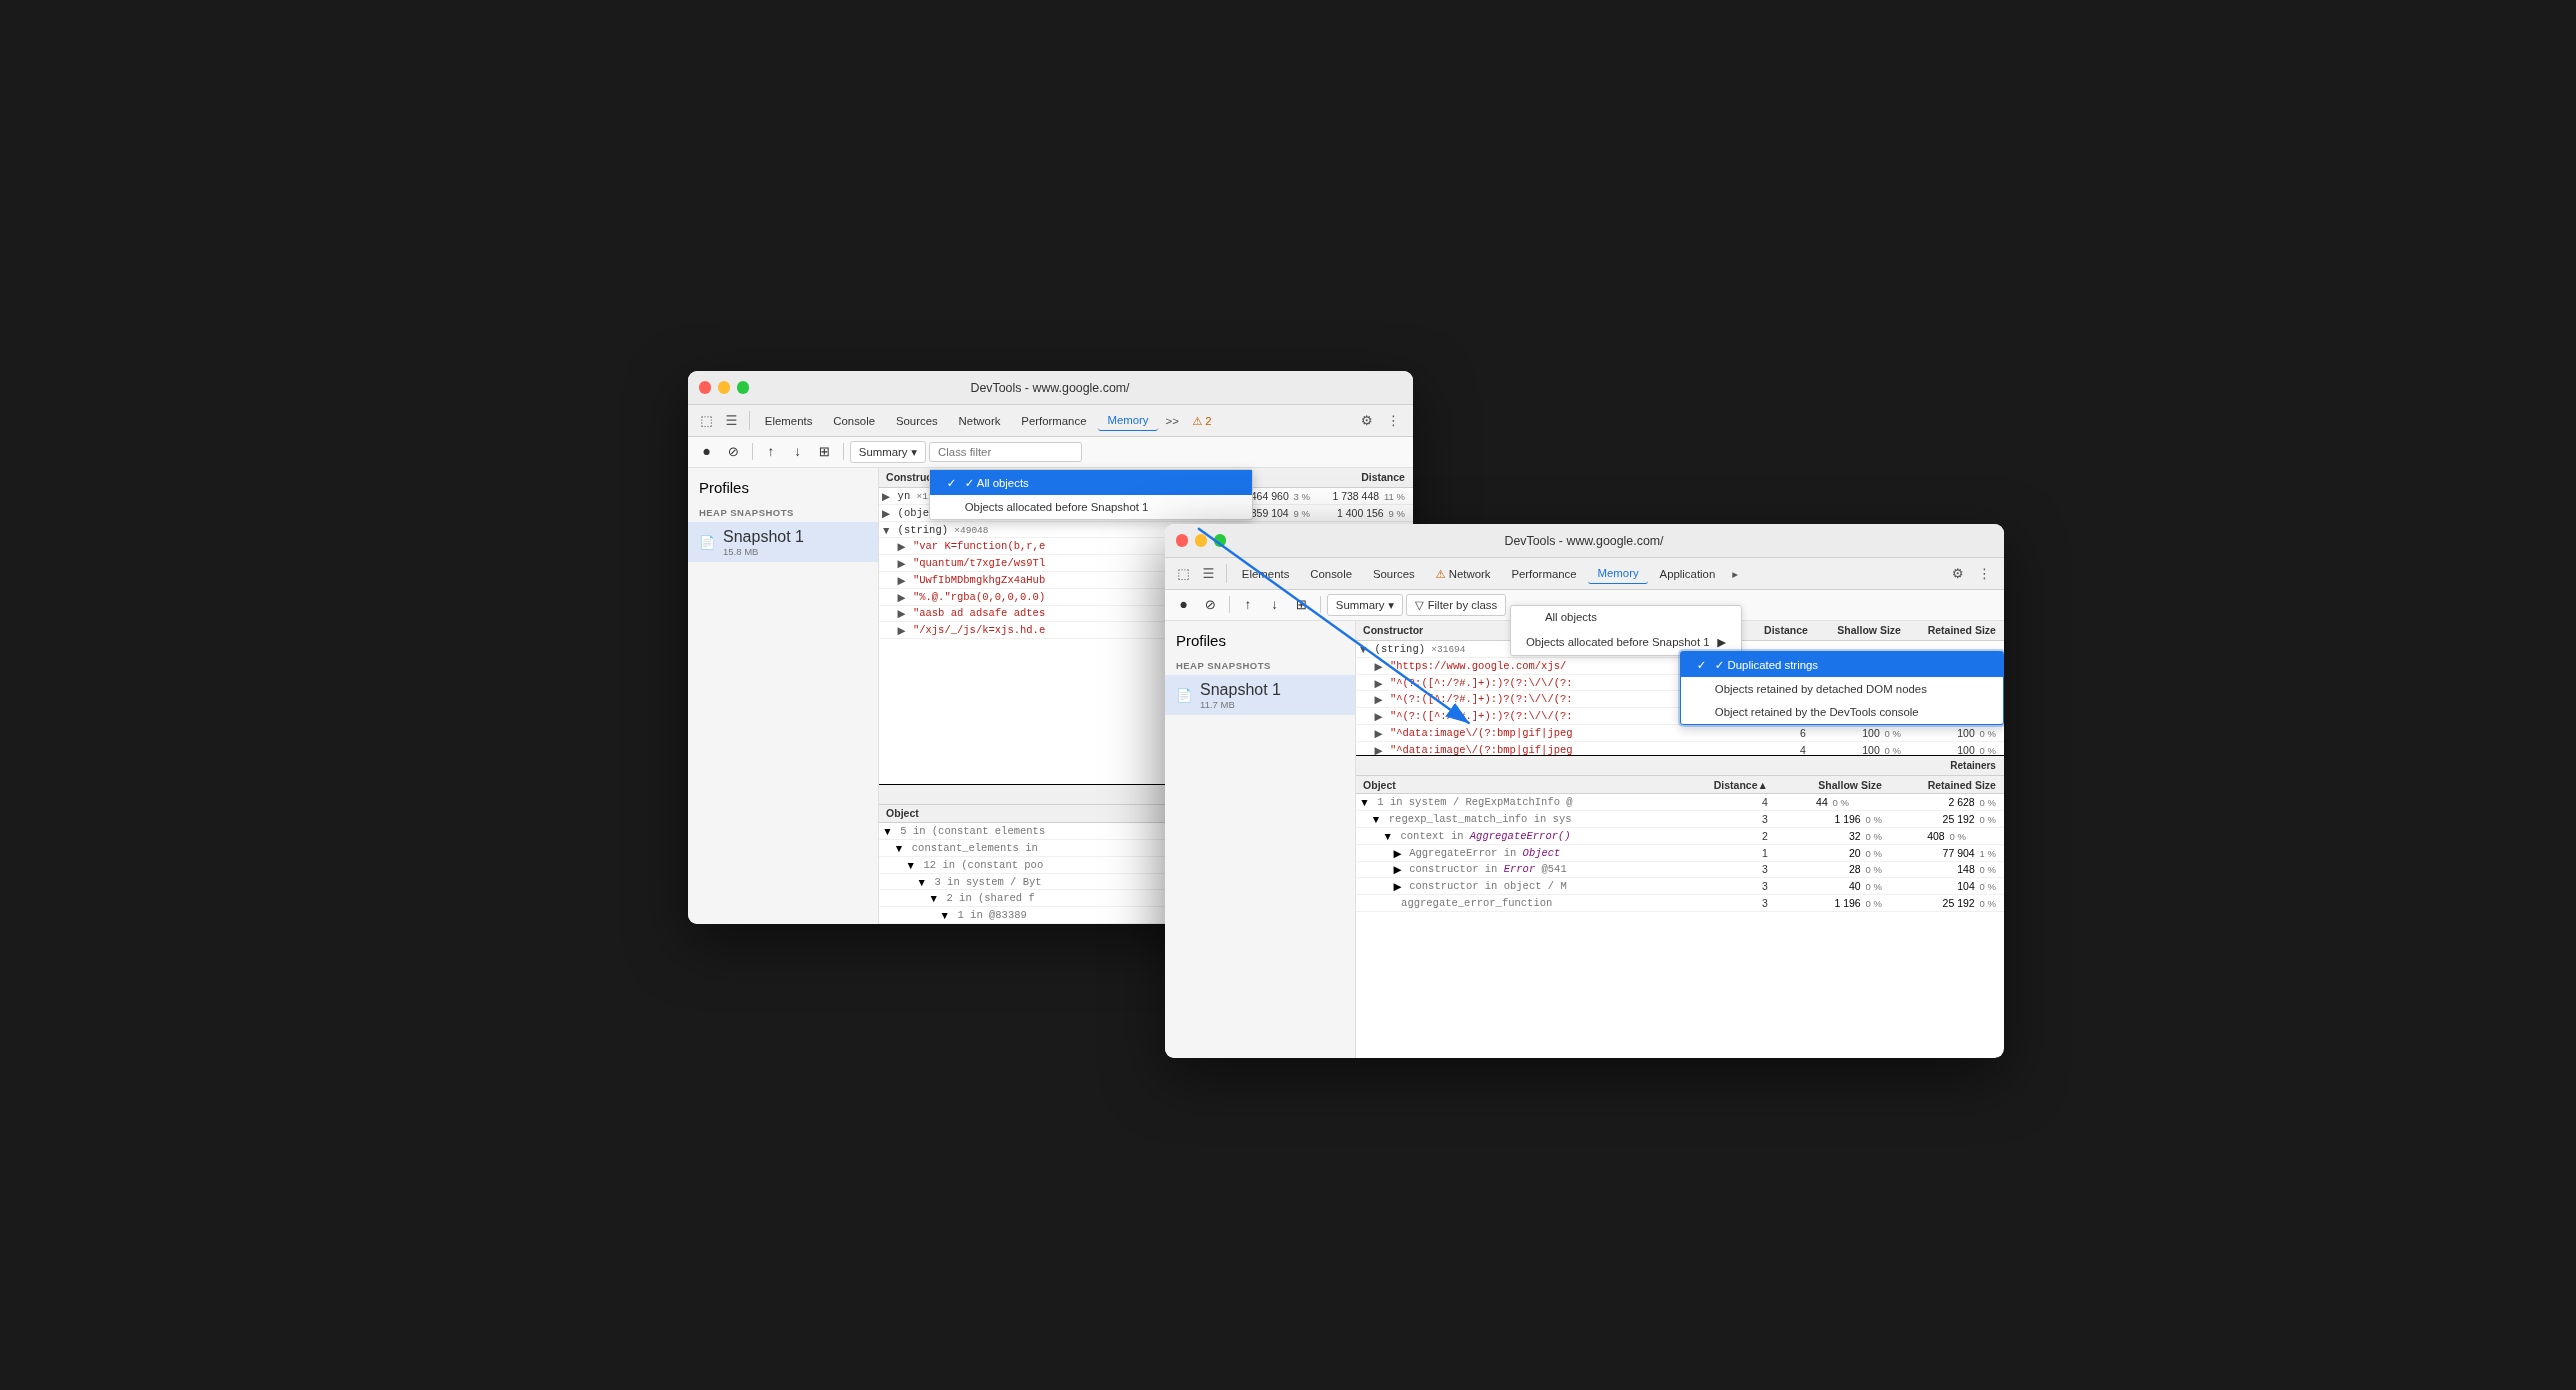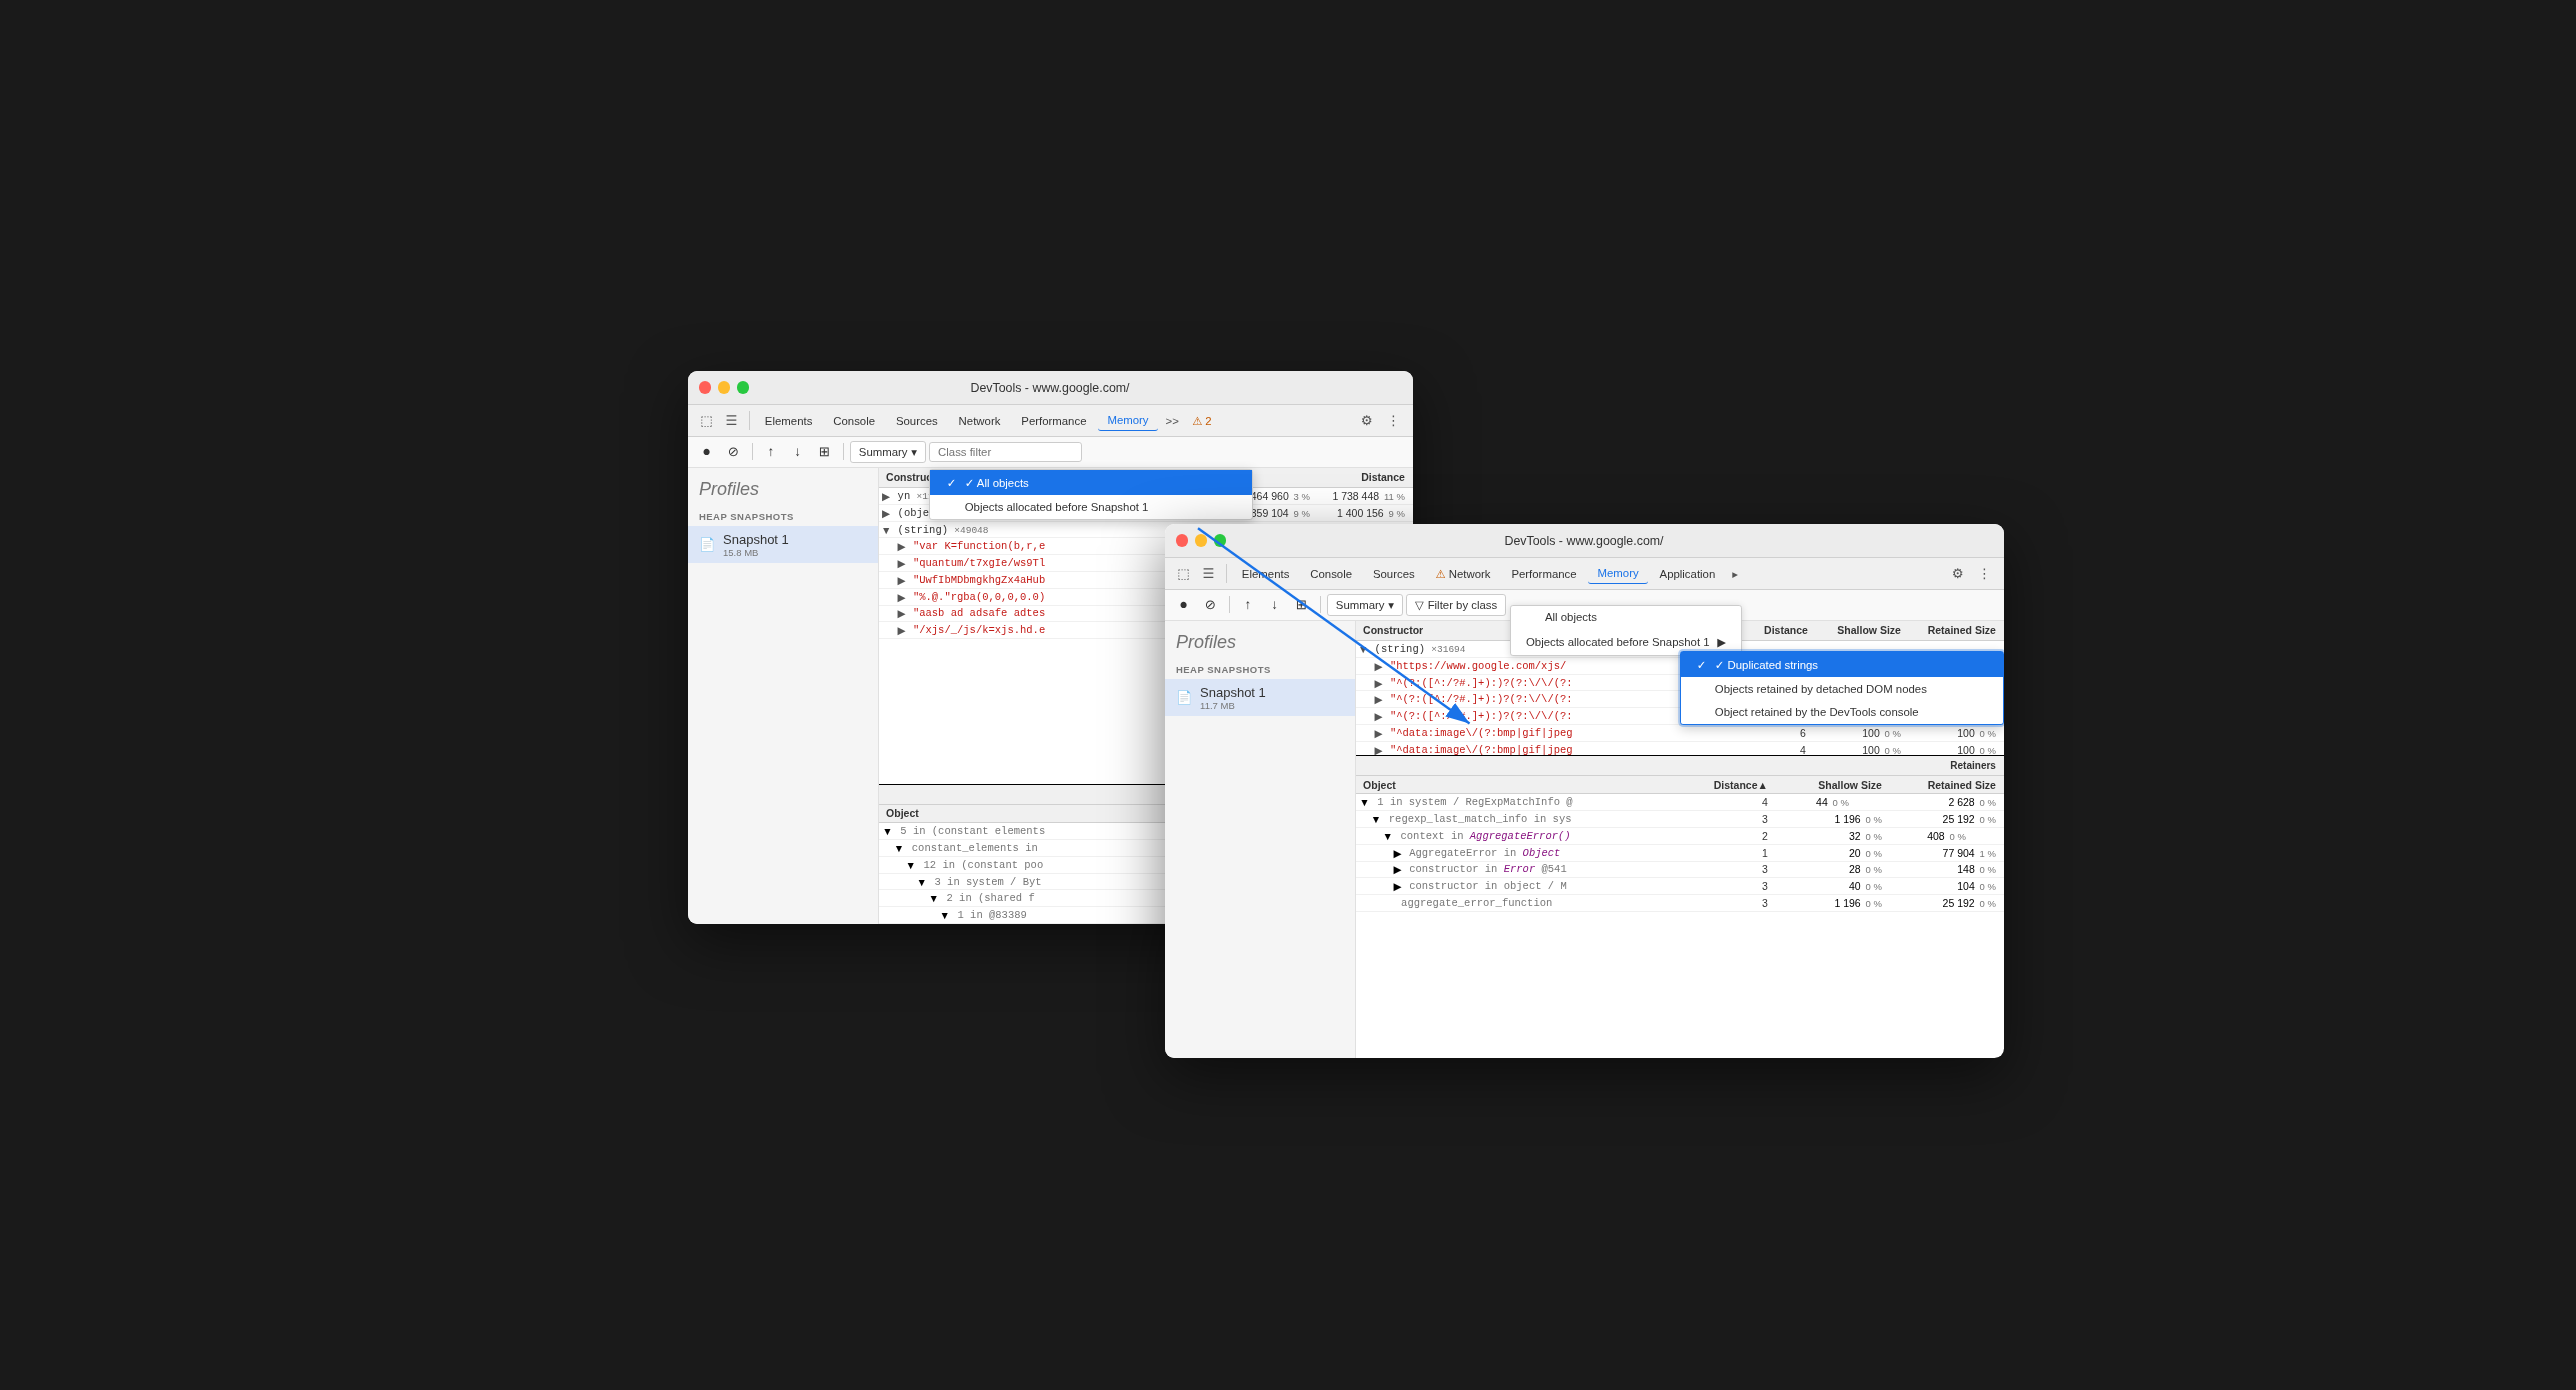--- a/index.html
+++ b/index.html
@@ -260,21 +260,21 @@
       font-size: 13.3px;
       color: #555;
     }
 
     .snapshot-info {
       display: flex;
       flex-direction: column;
     }
 
     .snapshot-name {
-      font-size: 13px;
+      font-size: 16px;
       color: #333;
       font-weight: 500;
     }
 
     .snapshot-size {
       font-size: 9.5px;
       color: #777;
     }
 
     
@@ -411,24 +411,23 @@
 
     .highlighted-dropdown {
       border: 1.9px solid #1a73e8;
       box-shadow: 0 0 0 1.9px rgba(26,115,232,0.3), 0 3.8px 11.4px rgba(0,0,0,0.2);
     }
 
     .mono { font-family: 'Menlo', 'Monaco', 'Courier New', monospace; }
 
     .profiles-title {
       padding: 11.4px 11.4px 3.8px;
-      font-size: 18px;
+      font-size: 15px;
       font-weight: 500;
-      color: #737373;
-      font-style: italic;
+      color: #000000;
     }
   </style>
 </head>
 <body>
 
 <div class="scene">
 
   <div class="devtools-window window-back">
 
     <div class="title-bar">

